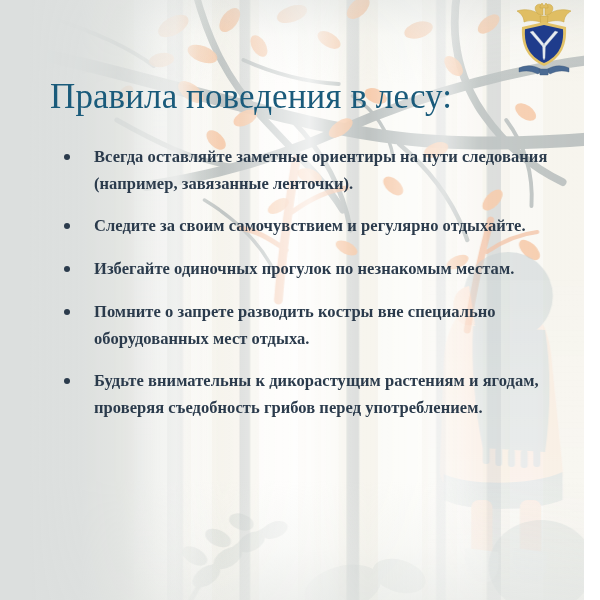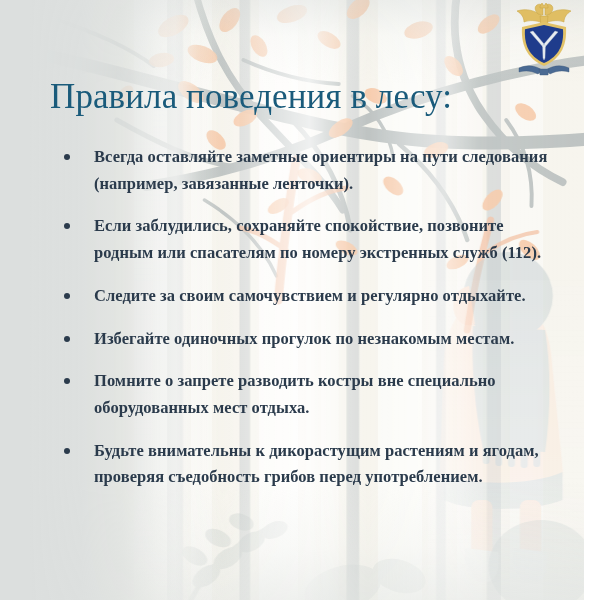--- a/index.html
+++ b/index.html
@@ -310,24 +310,20 @@
 
   <h1 class="title">Правила поведения в лесу:</h1>
 
   <ul class="rules">
     <li class="rule">
       <span class="rule-bullet"></span>
       <span>Всегда оставляйте заметные ориентиры на пути следования (например, завязанные ленточки).</span>
     </li>
     <li class="rule">
       <span class="rule-bullet"></span>
-      <span>Если заблудились, сохраняйте спокойствие, позвоните родным или спасателям по номеру экстренных служб (112).</span>
-    </li>
-    <li class="rule">
-      <span class="rule-bullet"></span>
       <span>Следите за своим самочувствием и регулярно отдыхайте.</span>
     </li>
     <li class="rule">
       <span class="rule-bullet"></span>
       <span>Избегайте одиночных прогулок по незнакомым местам.</span>
     </li>
     <li class="rule">
       <span class="rule-bullet"></span>
       <span>Помните о запрете разводить костры вне специально оборудованных мест отдыха.</span>
     </li>

